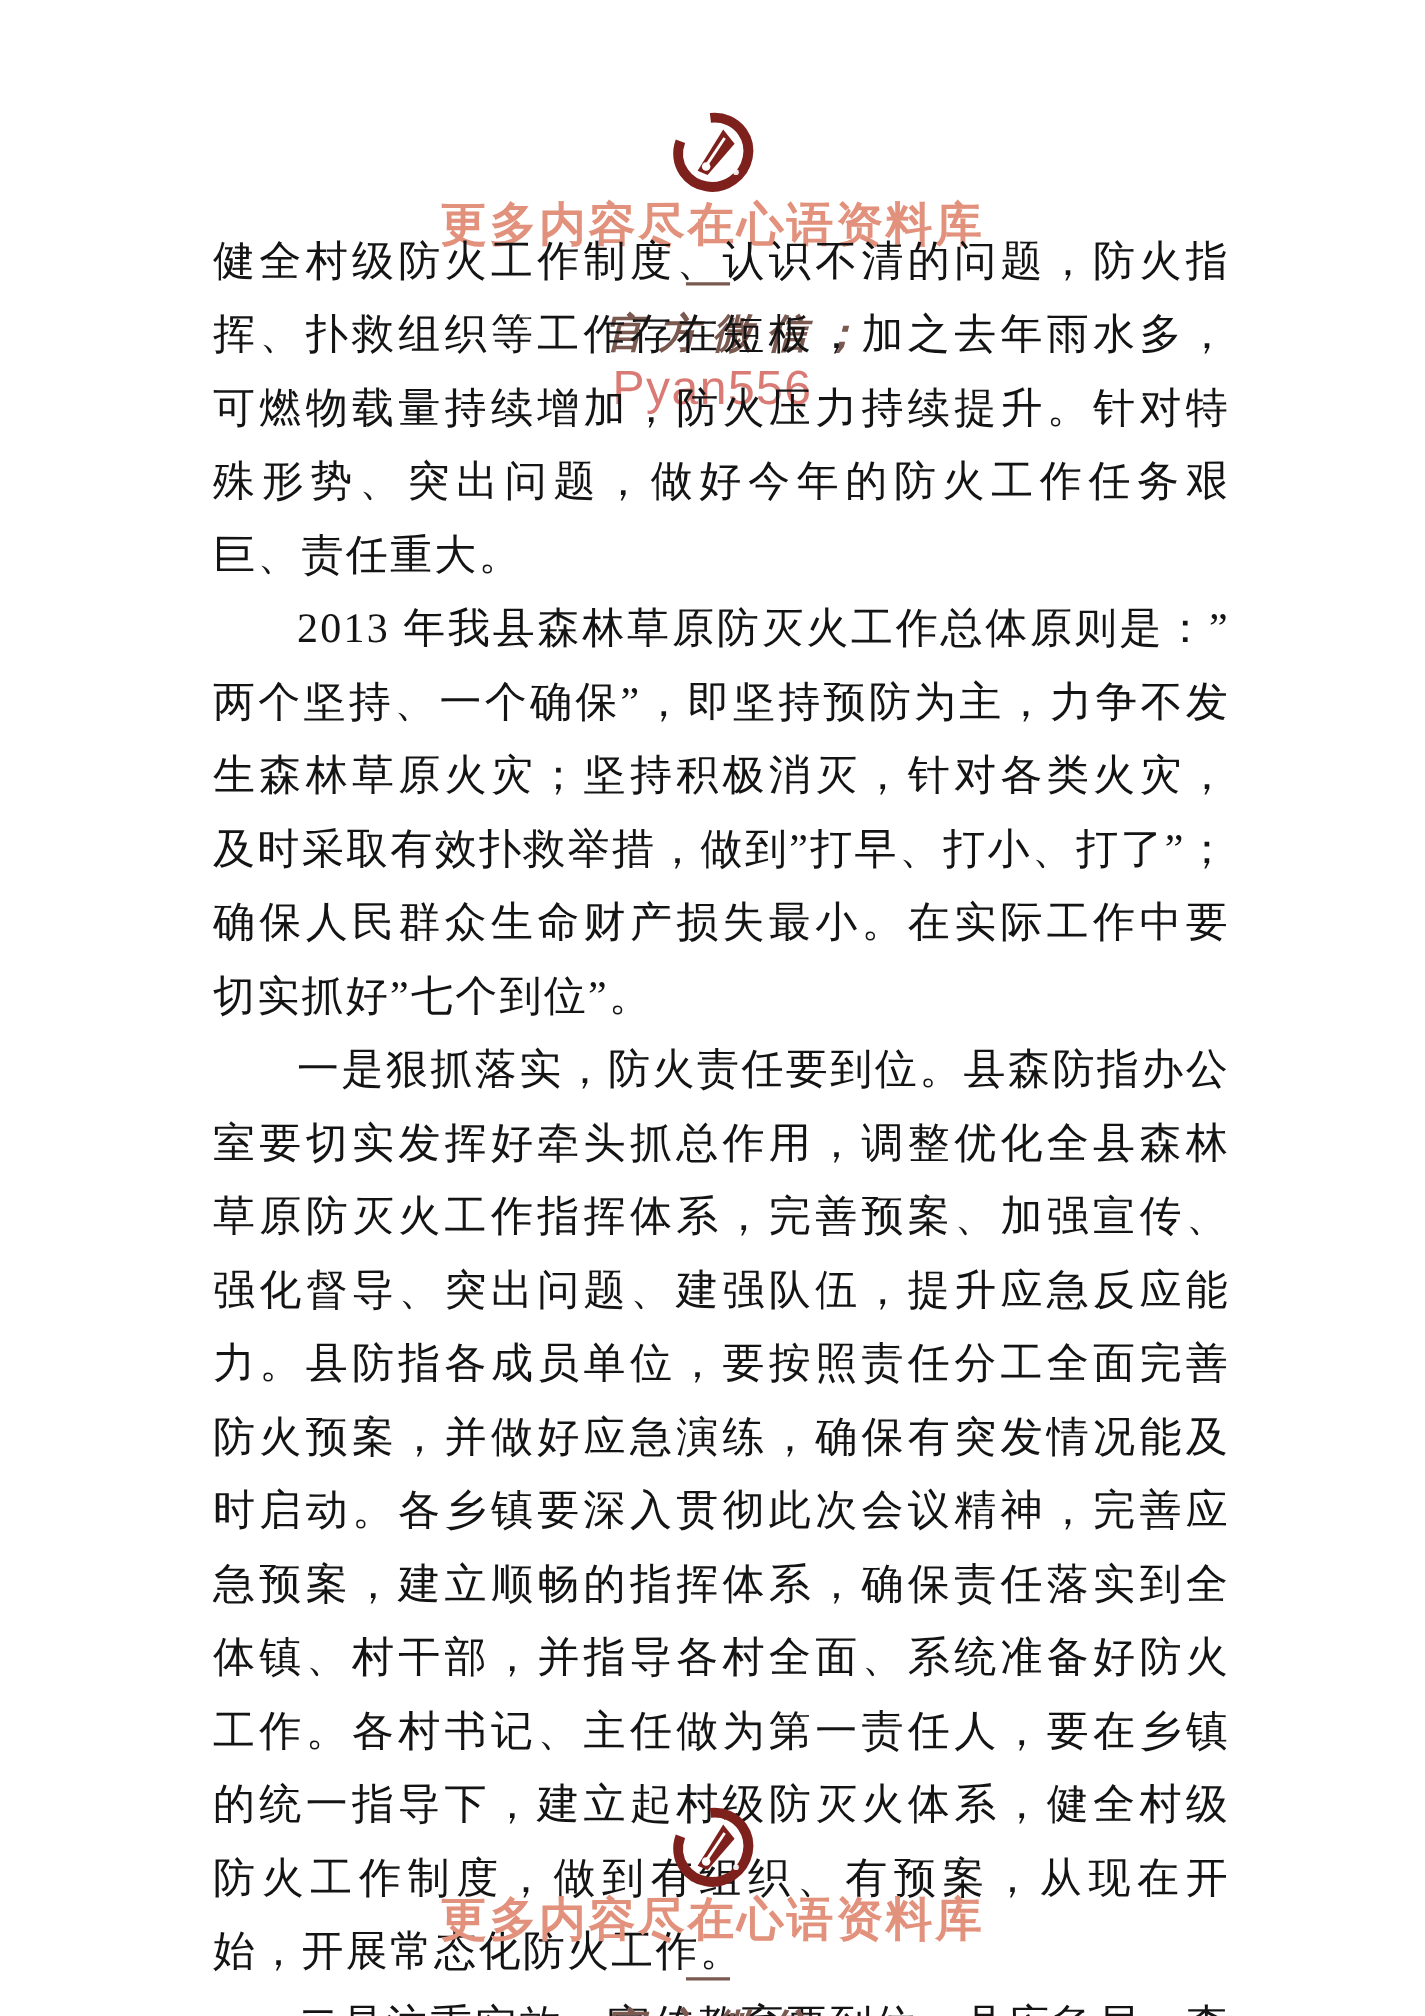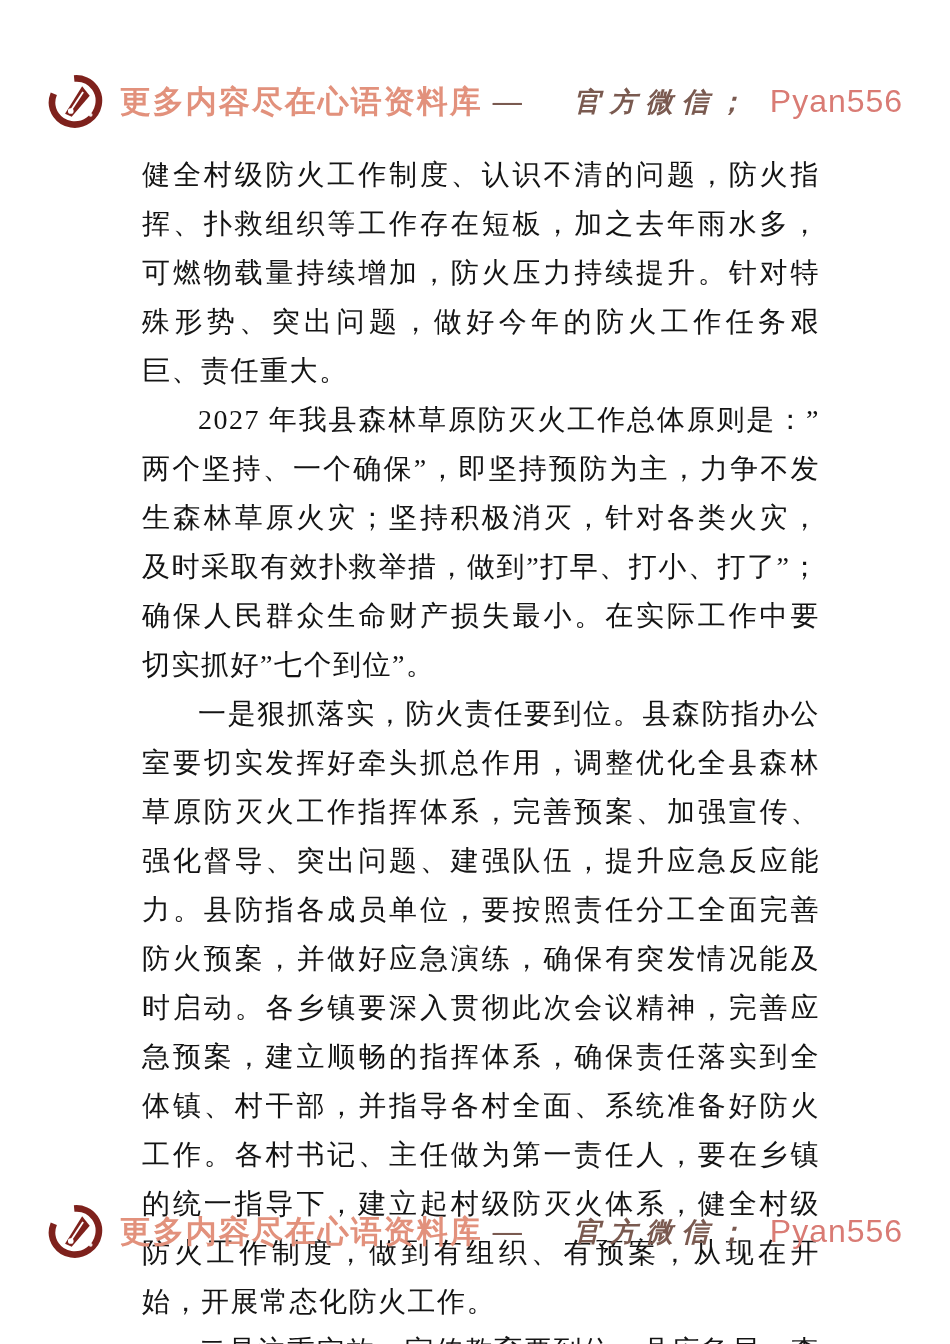--- a/index.html
+++ b/index.html
@@ -7,21 +7,21 @@
     position:relative;
     width:950px;height:1344px;
     background:#ffffff;
     overflow:hidden;
     font-family:"Liberation Serif","DejaVu Serif",serif;
   }
   
   .watermark{
     position:absolute;left:0;width:100%;
     display:flex;align-items:center;justify-content:center;
-    gap:16px;white-space:nowrap;
+    gap:0;white-space:nowrap;flex-direction:column;
   }
   .wm-header{top:74px;}
   .wm-footer{top:1204px;}
   .wm-logo{width:57px;height:55px;flex:0 0 auto;}
   .wm-brand{
     font-size:31px;font-weight:bold;color:#e2917c;
     letter-spacing:2px;
   }
   .wm-dash{
     font-size:29px;color:#7a5a50;font-weight:bold;
@@ -62,21 +62,21 @@
       <circle cx="46" cy="43" r="2" fill="#ffffff" opacity="0.9"></circle>
     </svg>
     <span class="wm-brand">更多内容尽在心语资料库</span>
       <span class="wm-dash">—</span>
       <span class="wm-wechat">官方微信；</span>
     <span class="wm-id">Pyan556</span>
   </div>
 
   <div class="doc" id="doc-body">
       <div class="para">健全村级防火工作制度、认识不清的问题，防火指挥、扑救组织等工作存在短板，加之去年雨水多，可燃物载量持续增加，防火压力持续提升。针对特殊形势、突出问题，做好今年的防火工作任务艰巨、责任重大。</div>
-      <div class="para indent">2027 年我县森林草原防灭火工作总体原则是：”两个坚持、一个确保”，即坚持预防为主，力争不发生森林草原火灾；坚持积极消灭，针对各类火灾，及时采取有效扑救举措，做到”打早、打小、打了”；确保人民群众生命财产损失最小。在实际工作中要切实抓好”七个到位”。</div>
+      <div class="para indent">2013 年我县森林草原防灭火工作总体原则是：”两个坚持、一个确保”，即坚持预防为主，力争不发生森林草原火灾；坚持积极消灭，针对各类火灾，及时采取有效扑救举措，做到”打早、打小、打了”；确保人民群众生命财产损失最小。在实际工作中要切实抓好”七个到位”。</div>
       <div class="para indent">一是狠抓落实，防火责任要到位。县森防指办公室要切实发挥好牵头抓总作用，调整优化全县森林草原防灭火工作指挥体系，完善预案、加强宣传、强化督导、突出问题、建强队伍，提升应急反应能力。县防指各成员单位，要按照责任分工全面完善防火预案，并做好应急演练，确保有突发情况能及时启动。各乡镇要深入贯彻此次会议精神，完善应急预案，建立顺畅的指挥体系，确保责任落实到全体镇、村干部，并指导各村全面、系统准备好防火工作。各村书记、主任做为第一责任人，要在乡镇的统一指导下，建立起村级防灭火体系，健全村级防火工作制度，做到有组织、有预案，从现在开始，开展常态化防火工作。</div>
       <div class="para indent">二是注重实效，宣传教育要到位。县应急局、森林公</div>
     </div>
 
   <div class="watermark wm-footer">
     <svg class="wm-logo" viewBox="0 0 60 58">
       <ellipse cx="30" cy="29" rx="25" ry="24" fill="none" stroke="#7e211c" stroke-width="7" stroke-dasharray="100 28" transform="rotate(-35 30 29)"></ellipse>
       <path d="M19 42 L37 13 L45 23 L26 45 Z" fill="#7e211c"></path>
       <path d="M24 40 L38 19" stroke="#ffffff" stroke-width="2" fill="none"></path>
       <circle cx="25" cy="39" r="3" fill="#ffffff"></circle>

